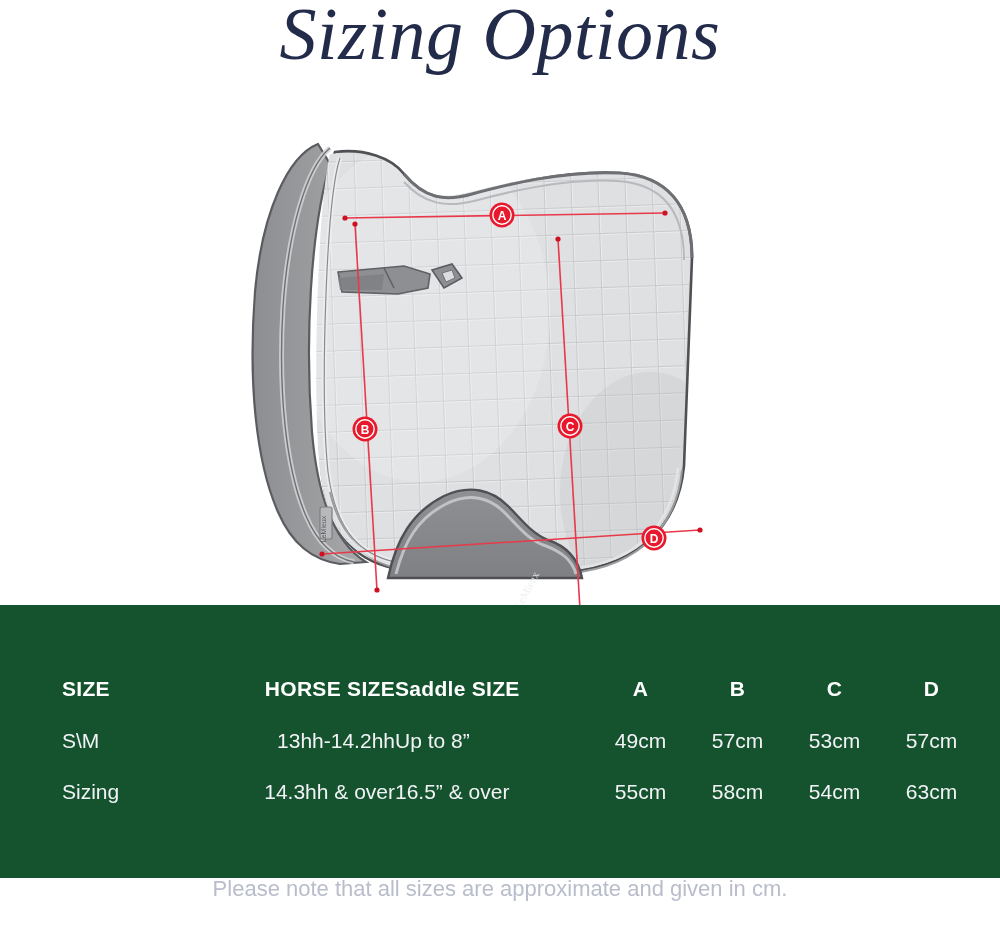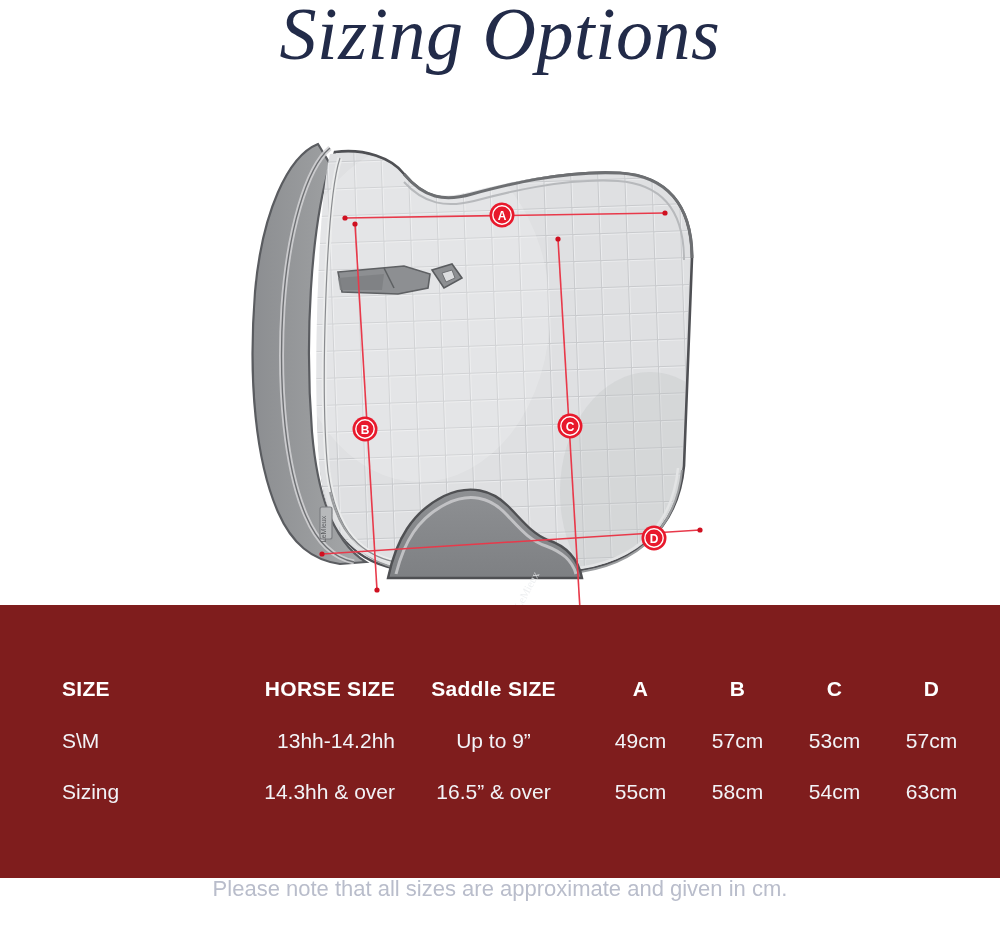--- a/index.html
+++ b/index.html
@@ -61,21 +61,21 @@
     display: block;
   }
 
   
   .info-panel {
     position: absolute;
     left: 0;
     top: 605px;
     width: 1000px;
     height: 273px;
-    background: #7f1d1d;
+    background: #14532d;
   }
 
   .size-table {
     position: absolute;
     left: 62px;
     top: 58px;
     width: 880px;
     border-collapse: collapse;
     table-layout: fixed;
   }
@@ -95,21 +95,21 @@
     font-size: 21px;
     font-weight: normal;
     height: 51px;
     vertical-align: middle;
     color: #f2f3f7;
     margin-left: 36px;
   }
   
   .col-size      { width: 128px; text-align: left; }
   .col-horse     { width: 205px; text-align: right; }
-  .col-saddle    { width: 197px; text-align: center; }
+  .col-saddle    { width: 197px; text-align: left; }
   .col-a, .col-b, .col-c, .col-d { width: 97px; text-align: center; }
 
   .size-table th.col-size  { text-align: left; }
   .size-table td.col-size  { text-align: left; }
 
   .note {
     position: absolute;
     left: 0;
     top: 271px;
     width: 1000px;
@@ -323,21 +323,21 @@
           <th class="col-a">A</th>
           <th class="col-b">B</th>
           <th class="col-c">C</th>
           <th class="col-d">D</th>
         </tr>
       </thead>
       <tbody>
         <tr>
           <td class="col-size">S\M</td>
           <td class="col-horse">13hh-14.2hh</td>
-          <td class="col-saddle">Up to 9”</td>
+          <td class="col-saddle">Up to 8”</td>
           <td class="col-a">49cm</td>
           <td class="col-b">57cm</td>
           <td class="col-c">53cm</td>
           <td class="col-d">57cm</td>
         </tr>
         <tr>
           <td class="col-size">Sizing</td>
           <td class="col-horse">14.3hh &amp; over</td>
           <td class="col-saddle">16.5” &amp; over</td>
           <td class="col-a">55cm</td>

